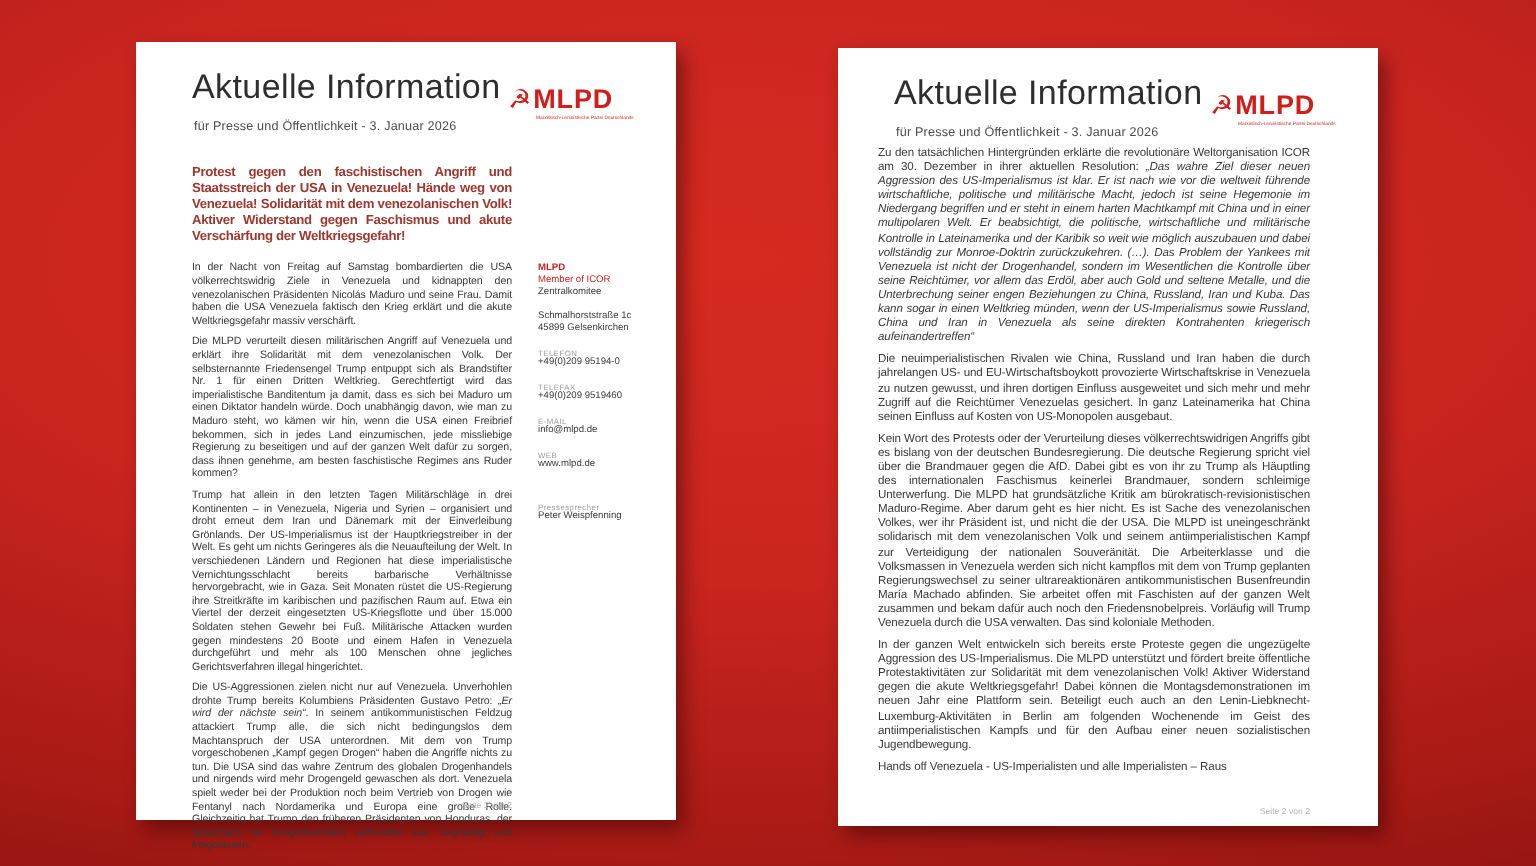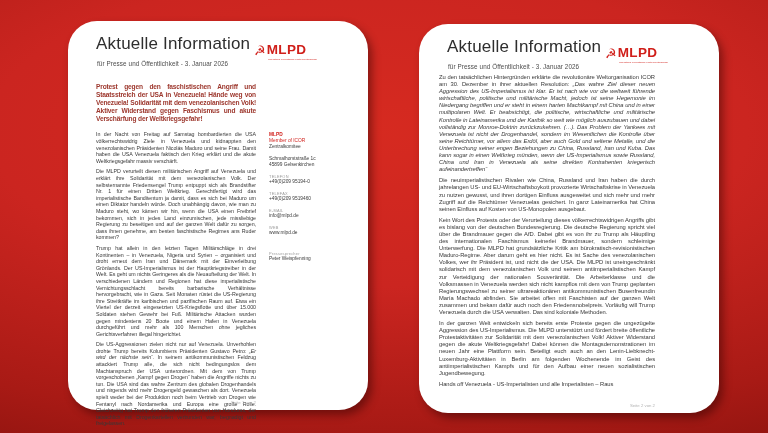--- a/index.html
+++ b/index.html
@@ -3,23 +3,22 @@
 <meta charset="utf-8">
 <style>
   html,body{margin:0;padding:0;}
   body{
     width:768px;height:433px;overflow:hidden;
     font-family:"Liberation Sans","DejaVu Sans",sans-serif;
     background:radial-gradient(ellipse 130% 95% at 48% 30%, #d62a20 0%, #cb2520 38%, #a81a15 72%, #7e0f0b 100%);
     position:relative;
   }
   .page{
-    position:absolute;width:300px;height:389px;background:#ffffff;
+    position:absolute;width:270px;height:389px;background:#ffffff;
     box-shadow:4px 5px 9px rgba(40,0,0,0.45);
-    border-radius:29px;
   }
   #page1{left:68px;top:21px;}
   #page2{left:419px;top:24px;}
 
   .title{position:absolute;left:28px;top:13px;font-size:17px;color:#2e2e2e;letter-spacing:0.2px;white-space:nowrap;}
   .subtitle{position:absolute;left:29px;top:39px;font-size:6.3px;color:#4c4c4c;letter-spacing:0.1px;white-space:nowrap;}
 
   .logo{position:absolute;left:186px;top:22px;width:66px;}
   .logo-row{display:flex;align-items:center;gap:1px;color:#d01f1a;}
   .logo-icon{font-family:"DejaVu Sans",sans-serif;font-size:13px;line-height:13px;}

